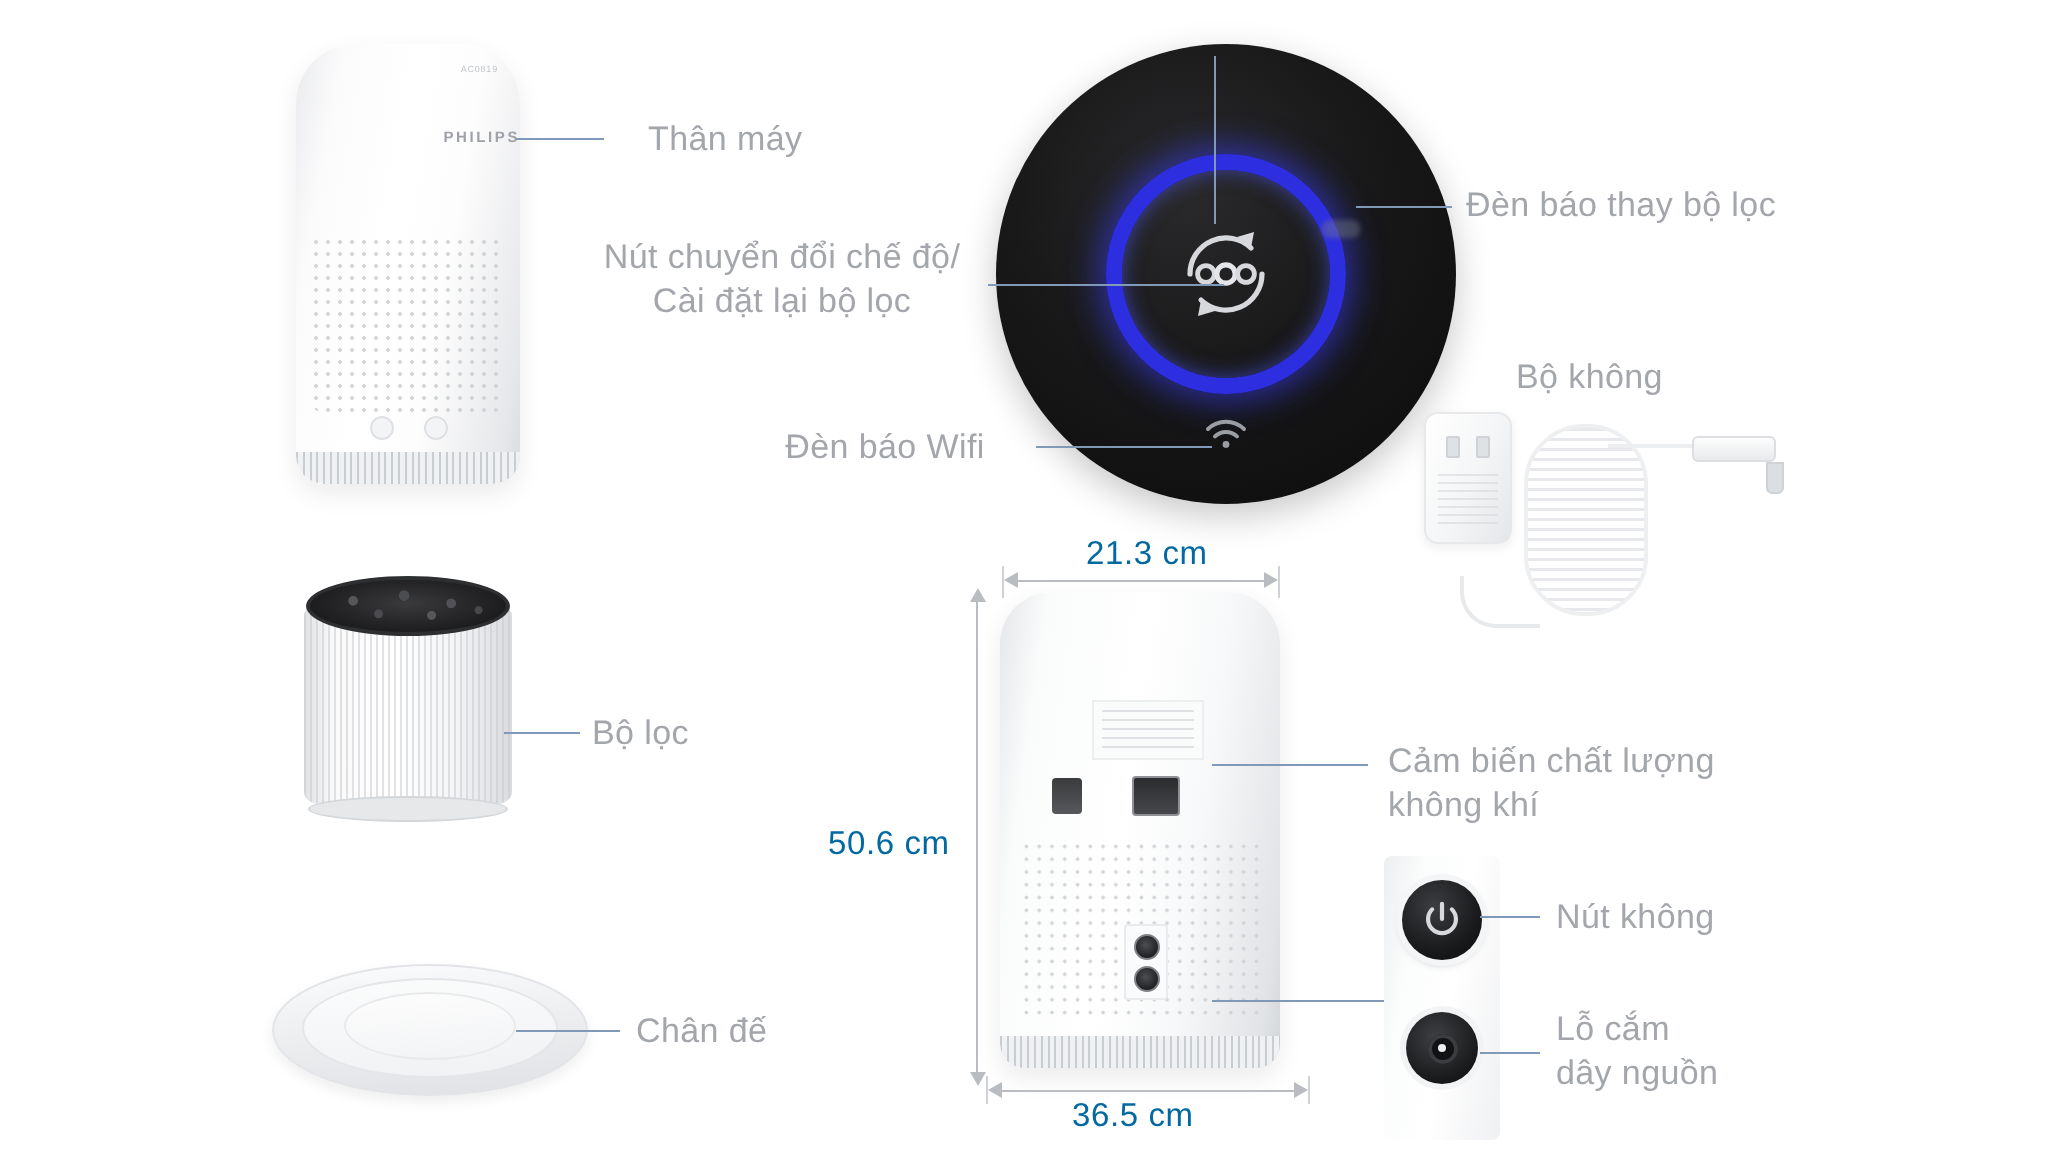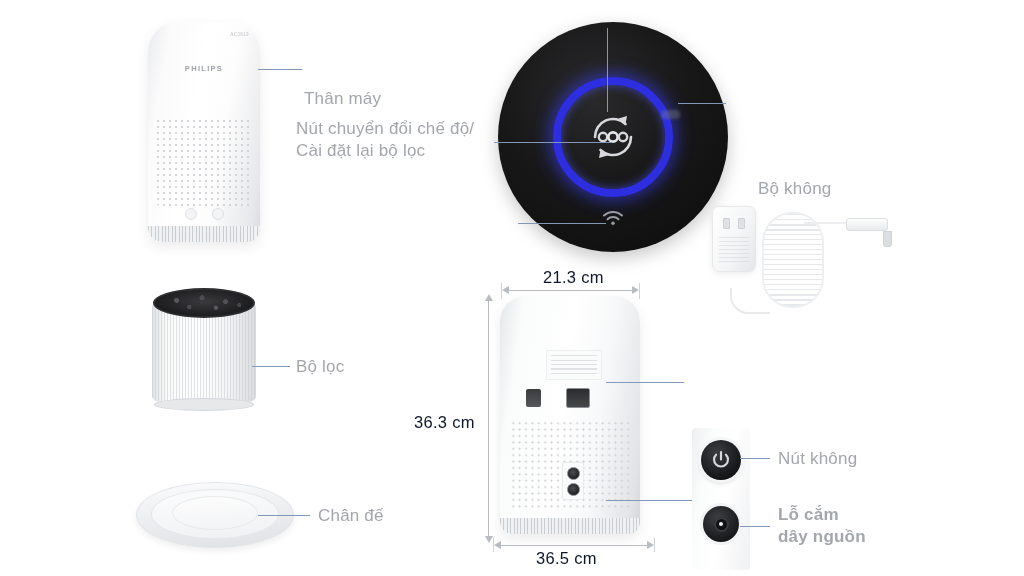--- a/index.html
+++ b/index.html
@@ -13,25 +13,25 @@
 
   .lbl {
     position: absolute;
     color: #a3a6ab;
     font-size: 17px;
     line-height: 1.32;
     letter-spacing: .2px;
     white-space: pre-line;
     font-weight: 400;
   }
-  .lbl.right { text-align: left; }
+  .lbl.right { text-align: center; }
 
   .dim-lbl {
     position: absolute;
-    color: #0f172a;
+    color: #0369a1;
     font-size: 16.5px;
     letter-spacing: .3px;
   }
 
   
   .lead { position: absolute; background: #8099b9; }
   .lead.h { height: 1.4px; }
   .lead.v { width: 1.4px; }
 
   
@@ -39,21 +39,21 @@
     position: absolute; left: 148px; top: 22px;
     width: 112px; height: 220px;
     border-radius: 30px 30px 14px 14px;
     background:
       linear-gradient(100deg, #e9eaec 0%, #fbfbfc 16%, #ffffff 42%, #fdfdfd 63%, #e6e7ea 92%, #d8dadd 100%);
     box-shadow: 0 5px 13px rgba(0,0,0,.08);
     overflow: hidden;
   }
   .front-unit .logo {
     position: absolute; top: 42px; left: 0; right: 0;
-    text-align: center;
+    text-align: right;
     font-size: 7.5px; letter-spacing: 1.3px;
     color: #9ea2a8; font-weight: 700;
   }
   .front-unit .model {
     position: absolute; top: 10px; right: 11px;
     font-size: 4.5px; letter-spacing: .4px; color: #c2c5ca;
   }
   .front-unit .mesh {
     position: absolute; left: 7px; right: 7px; top: 96px; height: 88px;
     background-image: radial-gradient(circle, #cdd0d4 0.9px, transparent 1.1px);
@@ -303,21 +303,21 @@
     <div class="logo">PHILIPS</div>
     <div class="mesh"></div>
     <div class="ctrl">
       <i></i>
       <i></i>
     </div>
     <div class="vents"></div>
   </div>
 
   <div class="lead h" style="left:258px; top:69px; width:44px;"></div>
-  <div class="lbl" style="left:304px; top:59px;margin-top:29px;">Thân máy</div>
+  <div class="lbl" style="left:324px; top:59px;">Thân máy</div>
 
   <div class="filter">
     <div class="body"></div>
     <div class="rim-b"></div>
     <div class="top-dark">
       <div class="carbon"></div>
     </div>
   </div>
   <div class="lead h" style="left:252px; top:366px; width:38px;"></div>
   <div class="lbl" style="left:296px; top:356px;">Bộ lọc</div>
@@ -353,21 +353,23 @@
     </div>
   </div>
 
   <div class="lead v" style="left:607px; top:28px; height:84px;"></div>
 
   <div class="lbl right" style="left:296px; top:118px; width:190px;">Nút chuyển đổi chế độ/
 Cài đặt lại bộ lọc</div>
   <div class="lead h" style="left:494px; top:142px; width:118px;"></div>
 
   <div class="lead h" style="left:678px; top:103px; width:48px;"></div>
-
+  <div class="lbl" style="left:733px; top:92px;">Đèn báo thay bộ lọc</div>
+
+  <div class="lbl right" style="left:375px; top:213px; width:135px;">Đèn báo Wifi</div>
   <div class="lead h" style="left:518px; top:223px; width:88px;"></div>
 
   <div class="lbl" style="left:758px; top:178px;">Bộ không</div>
   <div class="adapter">
     <div class="brick">
       <span class="prong l"></span>
       <span class="prong r"></span>
       <span class="txt"></span>
     </div>
     <div class="wire-out"></div>
@@ -391,33 +393,35 @@
     <div class="vents2"></div>
   </div>
 
   <div class="dim-lbl" style="left:543px; top:268px;">21.3 cm</div>
   <div class="dim-line h" style="left:508px; top:290px; width:125px;"></div>
   <div class="arrow left" style="left:502px; top:286px;"></div>
   <div class="arrow right" style="left:632px; top:286px;"></div>
   <div class="tick" style="left:501px; top:283px; height:16px;"></div>
   <div class="tick" style="left:639px; top:283px; height:16px;"></div>
 
-  <div class="dim-lbl" style="left:414px; top:413px;">36.3 cm</div>
+  <div class="dim-lbl" style="left:414px; top:413px;">50.6 cm</div>
   <div class="dim-line v" style="left:488px; top:300px; height:236px;"></div>
   <div class="arrow up" style="left:485px; top:294px;"></div>
   <div class="arrow down" style="left:485px; top:536px;"></div>
 
   <div class="dim-line h" style="left:500px; top:545px; width:148px;"></div>
   <div class="arrow left" style="left:494px; top:541px;"></div>
   <div class="arrow right" style="left:647px; top:541px;"></div>
   <div class="tick" style="left:493px; top:538px; height:14px;"></div>
   <div class="tick" style="left:654px; top:538px; height:14px;"></div>
   <div class="dim-lbl" style="left:536px; top:549px;">36.5 cm</div>
 
   <div class="lead h" style="left:606px; top:382px; width:78px;"></div>
+  <div class="lbl" style="left:694px; top:370px; width:220px;">Cảm biến chất lượng
+không khí</div>
 
   <div class="detail-strip">
     <div class="pwr">
       <svg width="22" height="22" viewBox="0 0 24 24">
         <path d="M12 3.2v8.2" fill="none" stroke="#d7d9dd" stroke-width="2.3" stroke-linecap="round"></path>
         <path d="M6.6 6.2a7.6 7.6 0 1 0 10.8 0" fill="none" stroke="#d7d9dd" stroke-width="2.3" stroke-linecap="round"></path>
       </svg>
     </div>
     <div class="sock">
       <span class="inner">
@@ -425,16 +429,16 @@
       </span>
     </div>
   </div>
 
   <div class="lead h" style="left:606px; top:500px; width:86px;"></div>
 
   <div class="lead h" style="left:740px; top:458px; width:30px;"></div>
   <div class="lbl" style="left:778px; top:448px;">Nút không</div>
 
   <div class="lead h" style="left:740px; top:526px; width:30px;"></div>
-  <div class="lbl" style="left:778px; top:504px;font-weight:bold;">Lỗ cắm
+  <div class="lbl" style="left:778px; top:504px;">Lỗ cắm
 dây nguồn</div>
 
 </div>
 
 </body></html>

